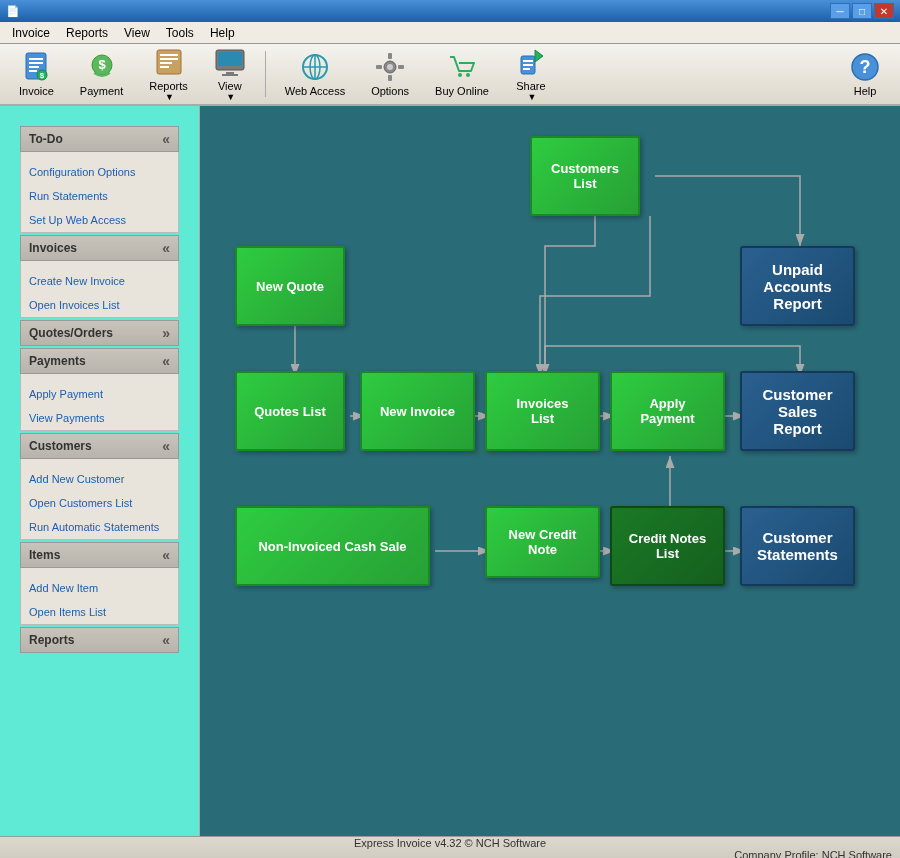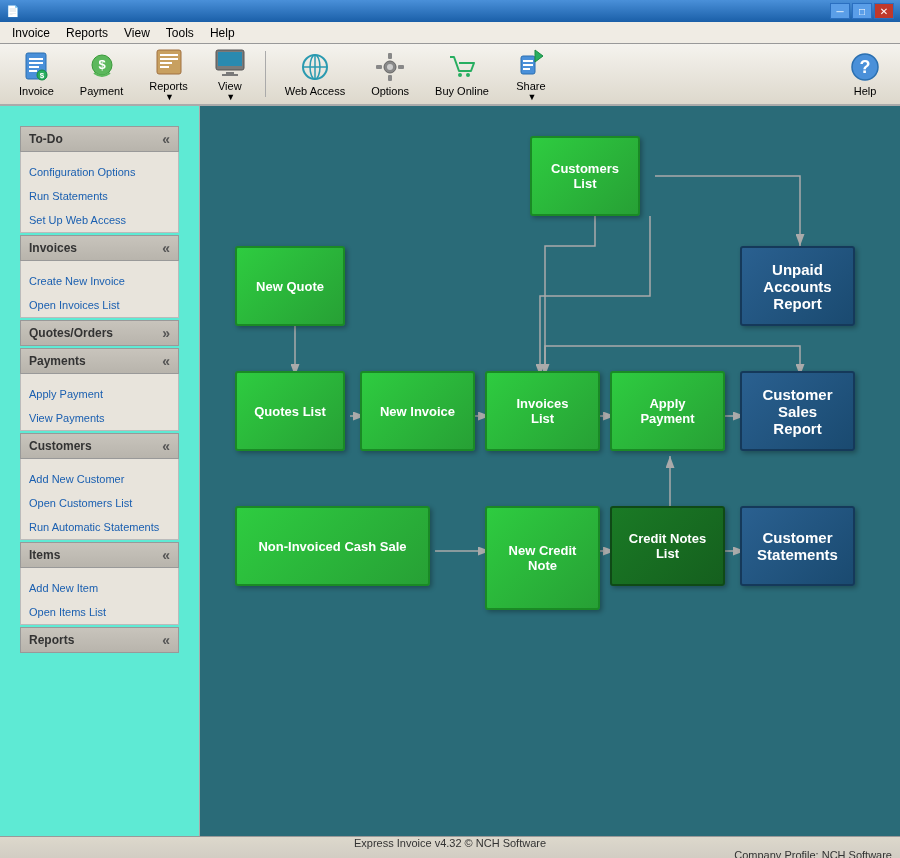--- a/index.html
+++ b/index.html
@@ -438,21 +438,21 @@
       <div class="flow-box" style="left:310px;top:10px;width:110px;height:80px;">Customers<br>List</div>
 
       <div class="flow-box" style="left:15px;top:120px;width:110px;height:80px;">New Quote</div>
 
       <div class="flow-box" style="left:15px;top:245px;width:110px;height:80px;">Quotes List</div>
       <div class="flow-box" style="left:140px;top:245px;width:115px;height:80px;">New Invoice</div>
       <div class="flow-box" style="left:265px;top:245px;width:115px;height:80px;">Invoices<br>List</div>
       <div class="flow-box" style="left:390px;top:245px;width:115px;height:80px;">Apply<br>Payment</div>
 
       <div class="flow-box" style="left:15px;top:380px;width:195px;height:80px;">Non-Invoiced Cash Sale</div>
-      <div class="flow-box" style="left:265px;top:380px;width:115px;height:104px;">New Credit<br>Note</div>
+      <div class="flow-box" style="left:265px;top:380px;width:115px;height:72px;">New Credit<br>Note</div>
       <div class="flow-box dark-green" style="left:390px;top:380px;width:115px;height:80px;">Credit Notes<br>List</div>
 
       <div class="report-box" style="left:520px;top:120px;width:115px;height:80px;">Unpaid<br>Accounts<br>Report</div>
       <div class="report-box" style="left:520px;top:245px;width:115px;height:80px;">Customer<br>Sales<br>Report</div>
       <div class="report-box" style="left:520px;top:380px;width:115px;height:80px;">Customer<br>Statements</div>
 
     </div>
   </div>
 </div>
 

